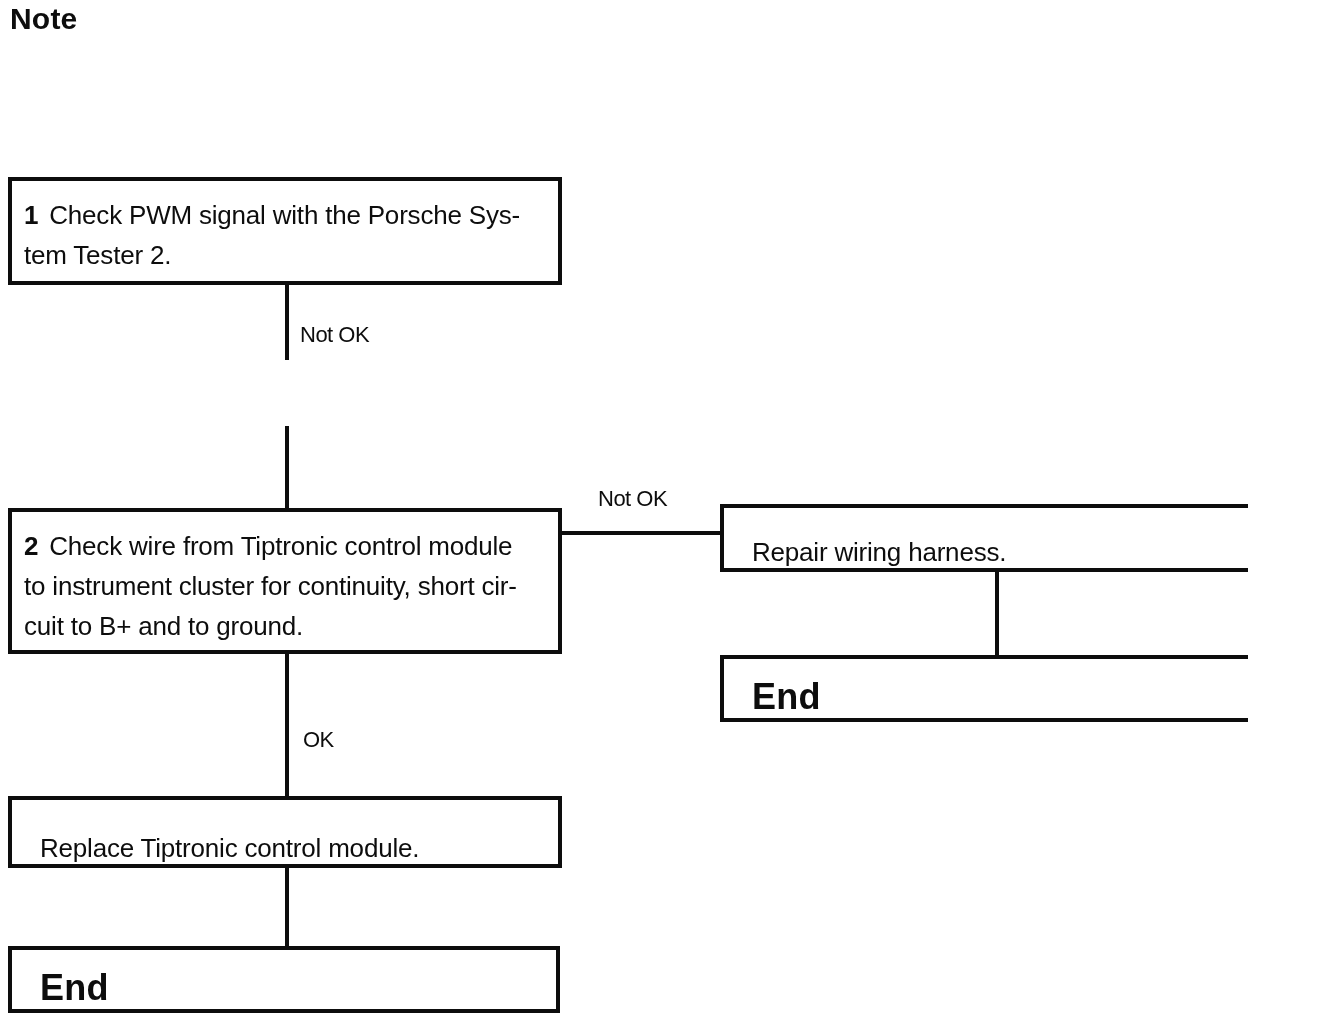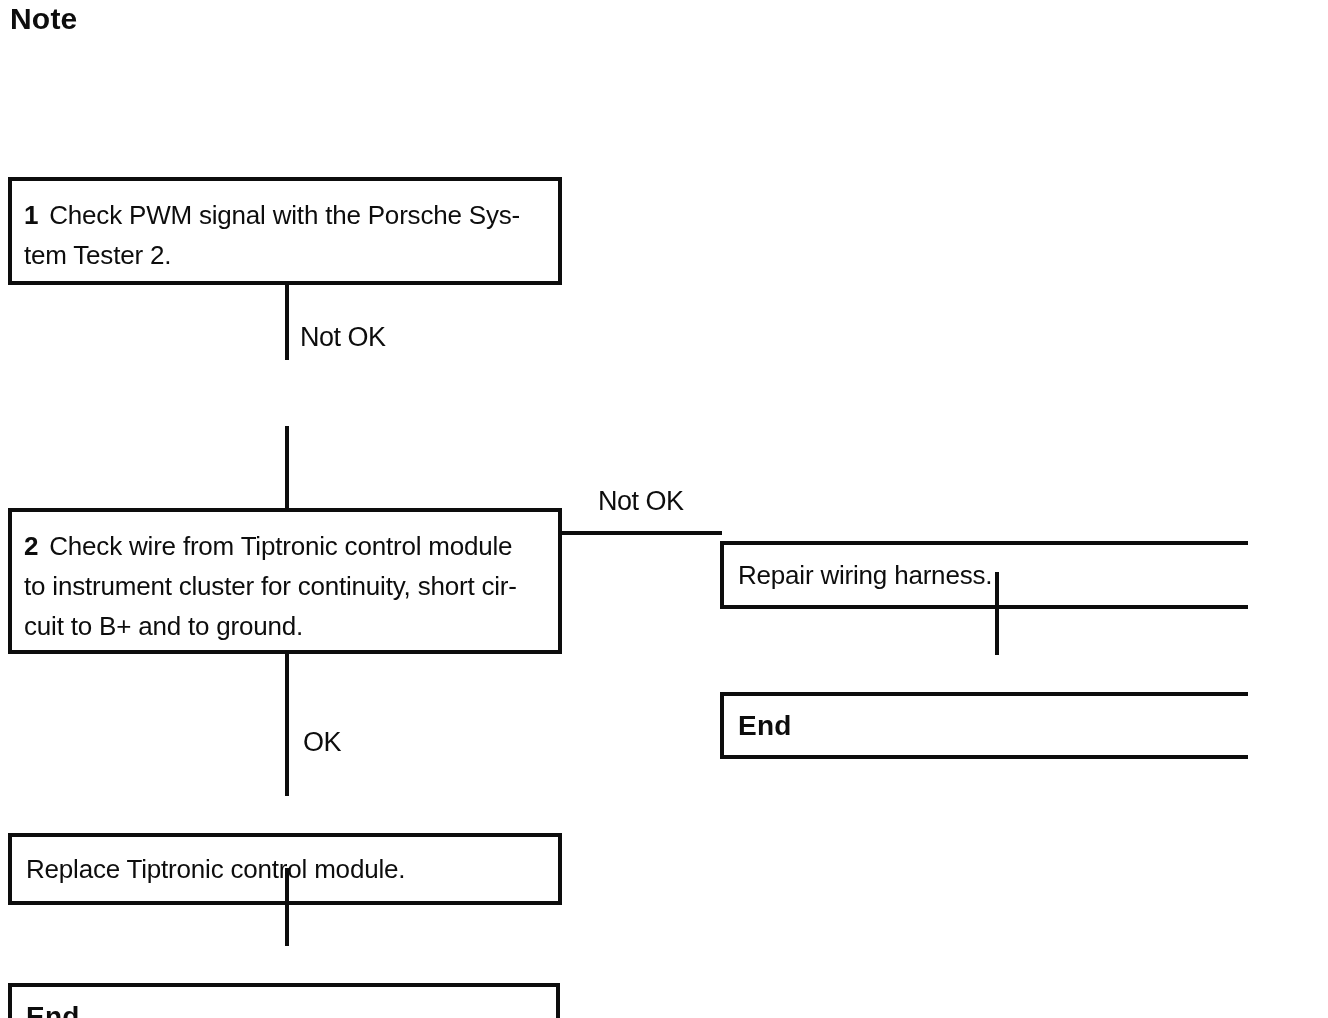--- a/index.html
+++ b/index.html
@@ -45,46 +45,45 @@
     white-space: nowrap;
   }
 
   .step-num {
     font-weight: bold;
     margin-right: 11px;
   }
 
   .fbox.center {
     display: flex;
-    align-items: center;
-    padding-left: 14px;
-    margin-top: 37px;
+    align-items: flex-end;
+    padding-left: 28px;
   }
 
   .end-label {
     font-weight: bold;
-    font-size: 28px;
+    font-size: 36px;
     letter-spacing: 0.2px;
   }
 
   .vline {
     position: absolute;
     width: 4px;
     background: #0d0d0d;
   }
 
   .hline {
     position: absolute;
     height: 4px;
     background: #0d0d0d;
   }
 
   .edge-label {
     position: absolute;
-    font-size: 27px;
+    font-size: 22px;
     letter-spacing: -0.5px;
     white-space: nowrap;
   }
 </style>
 </head>
 <body>
 
 <div class="canvas">
 
   <div class="note-heading">Note</div>

